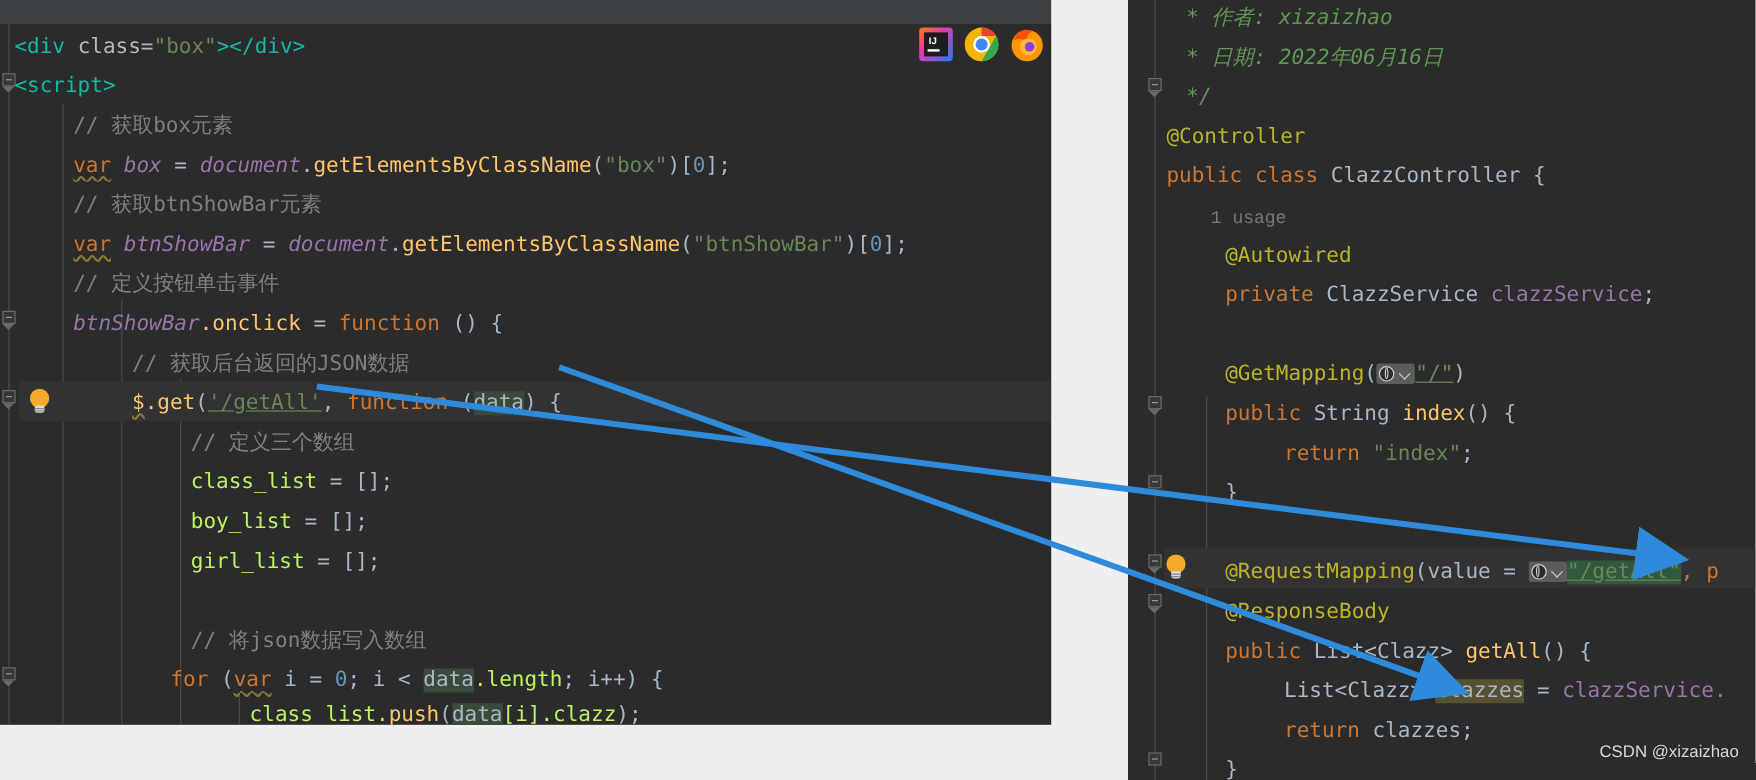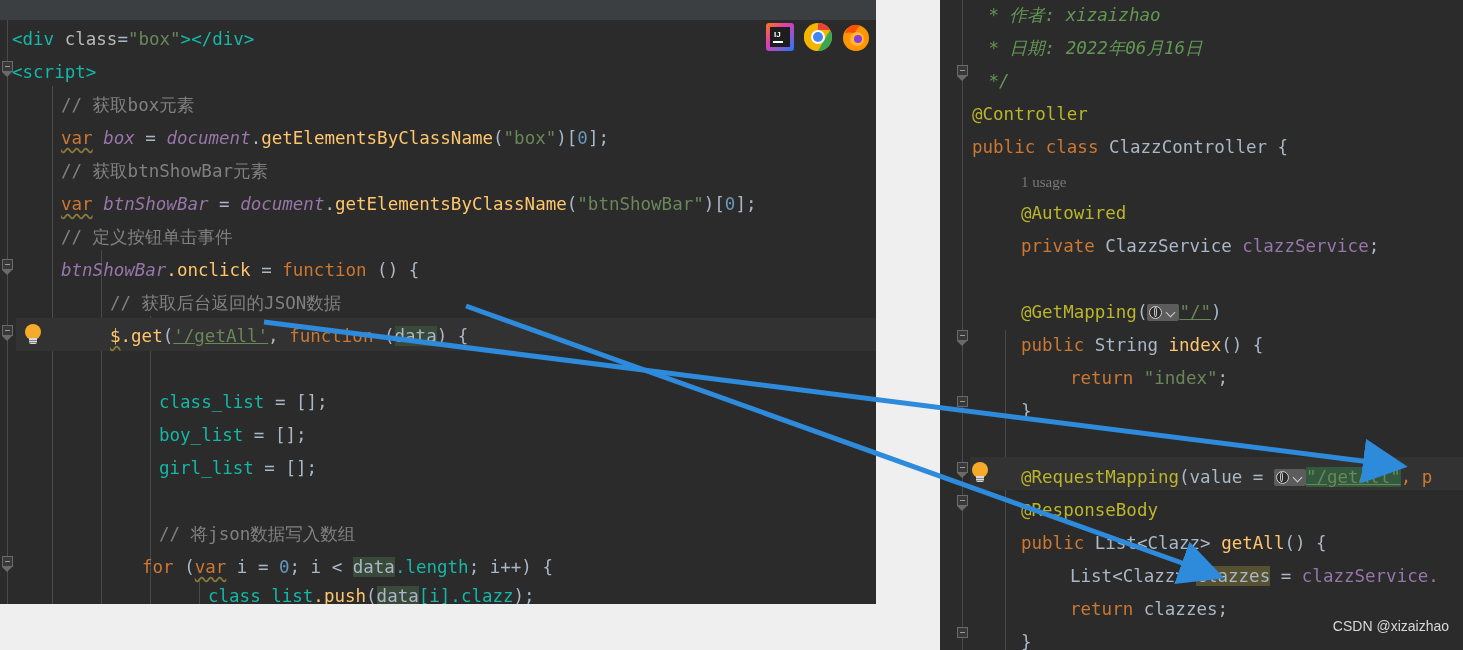--- a/index.html
+++ b/index.html
@@ -95,21 +95,21 @@
     height: 33px;
     background: #323232;
   }
 
   
   .t-tag      { color: #14b8a6; }
   .t-attr     { color: #bababa; }
   .t-str      { color: #6a8759; }
   .t-kw       { color: #cc7832; }
   .t-var      { color: #9876aa; font-style: italic; }
-  .t-varn     { color: #14b8a6; }
+  .t-varn     { color: #bef264; }
   .t-fn       { color: #ffc66d; }
   .t-plain    { color: #a9b7c6; }
   .t-comment  { color: #808080; }
   .t-num      { color: #6897bb; }
   .t-anno     { color: #bbb529; }
   .t-cls      { color: #a9b7c6; }
   .t-doc      { color: #629755; font-style: italic; }
   .t-field    { color: #9876aa; }
 
   
@@ -281,20 +281,21 @@
   <div class="code-line" style="left:61px; top:168px;"><span class="t-kw squiggle-gray">var</span><span class="t-plain"> </span><span class="t-var">btnShowBar</span><span class="t-plain"> = </span><span class="t-var">document</span><span class="t-plain">.</span><span class="t-fn">getElementsByClassName</span><span class="t-plain">(</span><span class="t-str">"btnShowBar"</span><span class="t-plain">)</span><span class="t-plain">[</span><span class="t-num">0</span><span class="t-plain">]</span><span class="t-plain">;</span></div>
 
   <div class="code-line t-comment" style="left:61px; top:201px;">// 定义按钮单击事件</div>
 
   <div class="code-line" style="left:61px; top:234px;"><span class="t-var">btnShowBar</span><span class="t-fn">.onclick</span><span class="t-plain"> = </span><span class="t-kw">function</span><span class="t-plain"> () {</span></div>
 
   <div class="code-line t-comment" style="left:110px; top:267px;">// 获取后台返回的JSON数据</div>
 
   <div class="code-line" style="left:110px; top:300px;"><span class="t-fn squiggle-gray">$</span><span class="t-fn">.get</span><span class="t-plain">(</span><span class="url-link">'/getAll'</span><span class="t-plain">, </span><span class="t-kw">function</span><span class="t-plain"> (</span><span class="t-plain hl-dark">data</span><span class="t-plain">) {</span></div>
 
+  <div class="code-line t-comment" style="left:159px; top:333px;">// 定义三个数组</div>
 
   <div class="code-line" style="left:159px; top:366px;"><span class="t-varn squiggle">class_list</span><span class="t-plain"> = [];</span></div>
 
   <div class="code-line" style="left:159px; top:399px;"><span class="t-varn squiggle">boy_list</span><span class="t-plain"> = [];</span></div>
 
   <div class="code-line" style="left:159px; top:432px;"><span class="t-varn squiggle">girl_list</span><span class="t-plain"> = [];</span></div>
 
   <div class="code-line t-comment" style="left:159px; top:498px;">// 将json数据写入数组</div>
 
   <div class="code-line" style="left:142px; top:531px;"><span class="t-kw">for</span><span class="t-plain"> (</span><span class="t-kw squiggle-gray">var</span><span class="t-plain"> i = </span><span class="t-num">0</span><span class="t-plain">; i &lt; </span><span class="t-plain hl-dark">data</span><span class="t-varn">.length</span><span class="t-plain">; i++) {</span></div>
@@ -369,21 +370,21 @@
   <div class="code-line t-doc" style="left:38px; top:-1px;"><span class="squiggle"> * 作者: xizaizhao</span></div>
 
   <div class="code-line t-doc" style="left:38px; top:32px;"> * 日期: 2022年06月16日</div>
 
   <div class="code-line t-doc" style="left:38px; top:65px;"> */</div>
 
   <div class="code-line t-anno" style="left:32px; top:98px;">@Controller</div>
 
   <div class="code-line" style="left:32px; top:131px;"><span class="t-kw">public class </span><span class="t-cls">ClazzController</span><span class="t-plain"> {</span></div>
 
-  <div class="code-line" style="left:81px; top:166px; font-size:15px; color:#787878; font-family:Liberation Serif, serif;">1 usage</div>
+  <div class="code-line" style="left:69px; top:166px; font-size:15px; color:#787878; font-family:Liberation Mono, monospace;">1 usage</div>
 
   <div class="code-line t-anno" style="left:81px; top:197px;">@Autowired</div>
 
   <div class="code-line" style="left:81px; top:230px;"><span class="t-kw">private </span><span class="t-cls">ClazzService </span><span class="t-field">clazzService</span><span class="t-plain">;</span></div>
 
   <div class="code-line" style="left:81px; top:296px;"><span class="t-anno">@GetMapping</span><span class="t-plain">(</span><span class="globe-icon"><span class="g-ball"></span><span class="g-chev"></span></span><span class="t-str url-link">"/"</span><span class="t-plain">)</span></div>
 
   <div class="code-line" style="left:81px; top:329px;"><span class="t-kw">public </span><span class="t-cls">String </span><span class="t-fn">index</span><span class="t-plain">() {</span></div>
 
   <div class="code-line" style="left:130px; top:362px;"><span class="t-kw">return </span><span class="t-str">"index"</span><span class="t-plain">;</span></div>

